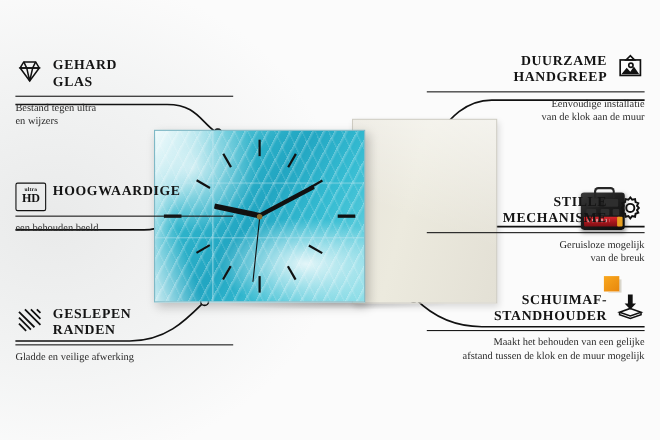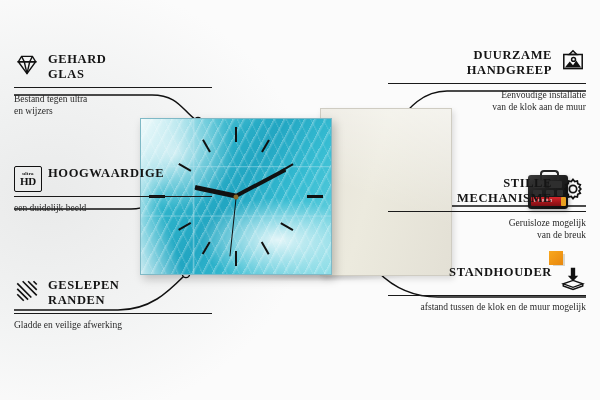--- a/index.html
+++ b/index.html
@@ -202,21 +202,21 @@
           <span class="u">ultra</span>
           <span class="h">HD</span>
         </span>
       </span>
       <div class="title">
         <div>HOOGWAARDIGE</div>
       </div>
     </div>
     <div class="rule"></div>
     <div class="desc">
-      <div>een duidelijk beeld</div>
+      <div>een behouden beeld</div>
     </div>
   </div>
 
   <div class="callout right" style="left:388px;top:48px;">
     <div class="head">
       <div class="title">
         <div>DUURZAME</div>
         <div>HANDGREEP</div>
       </div>
       <span class="ico">
@@ -269,29 +269,31 @@
     <div class="rule"></div>
     <div class="desc">
       <div>Geruisloze mogelijk</div>
       <div>van de breuk</div>
     </div>
   </div>
 
   <div class="callout right" style="left:388px;top:265px;width:198px;">
     <div class="head">
       <div class="title">
+        <div>SCHUIMAF-</div>
         <div>STANDHOUDER</div>
       </div>
       <span class="ico">
         <svg viewBox="0 0 24 24" fill="none" stroke="currentColor" stroke-width="1.3">
           <path d="M10 2.5 H14 V10 H16.8 L12 15 L7.2 10 H10 Z" fill="currentColor" stroke="none"></path>
           <path d="M12 14.2 L21 17.4 L12 20.6 L3 17.4 Z"></path>
           <path d="M3 17.4 V19.4 L12 22.6 L21 19.4 V17.4"></path>
         </svg>
       </span>
     </div>
     <div class="rule"></div>
     <div class="desc">
+      <div>Maakt het behouden van een gelijke</div>
       <div>afstand tussen de klok en de muur mogelijk</div>
     </div>
   </div>
 
 </div>
 
 </body></html>

